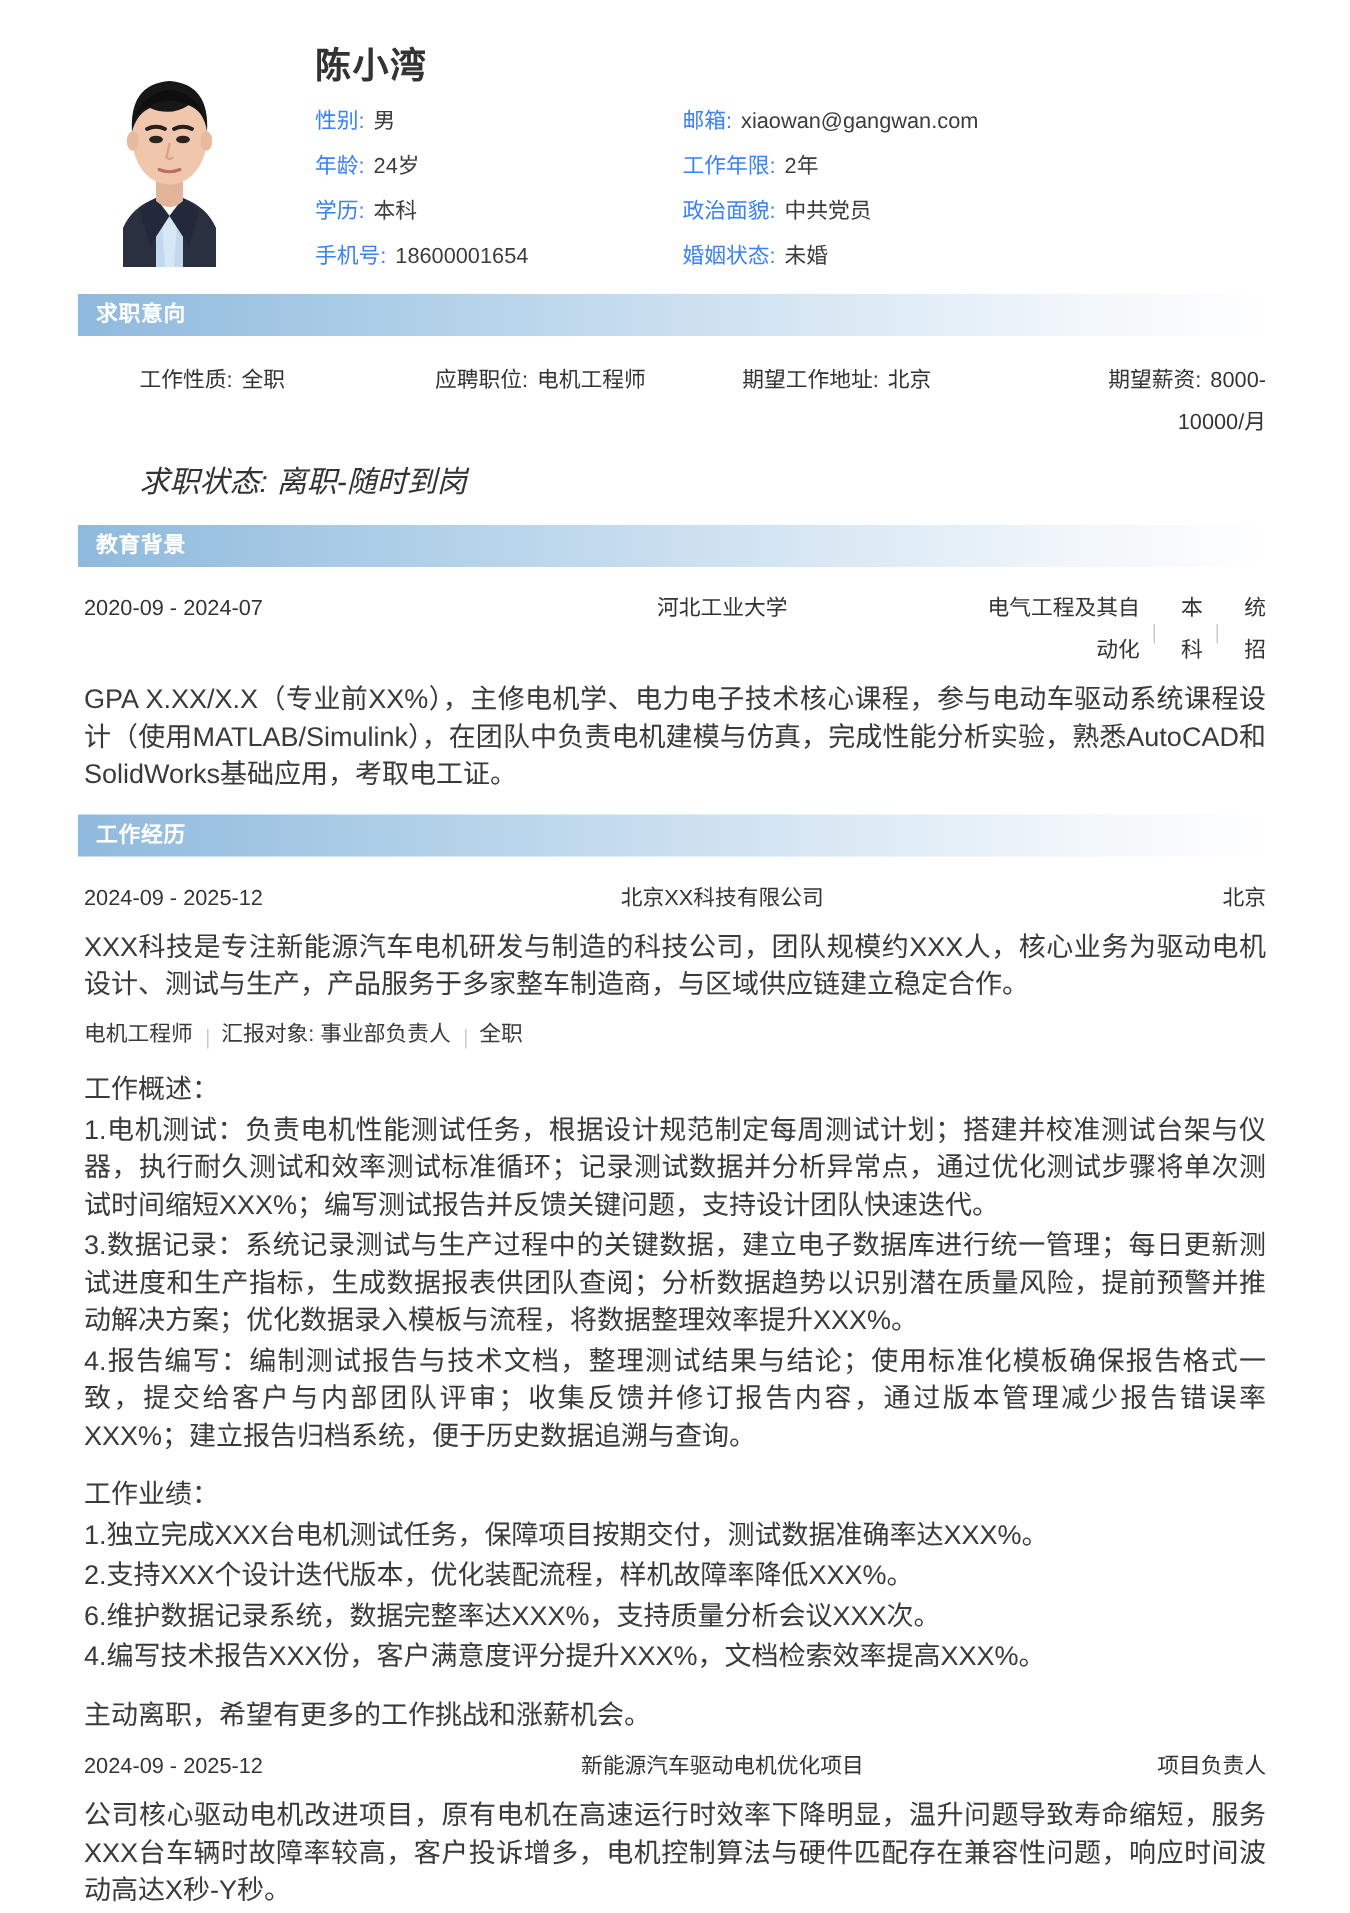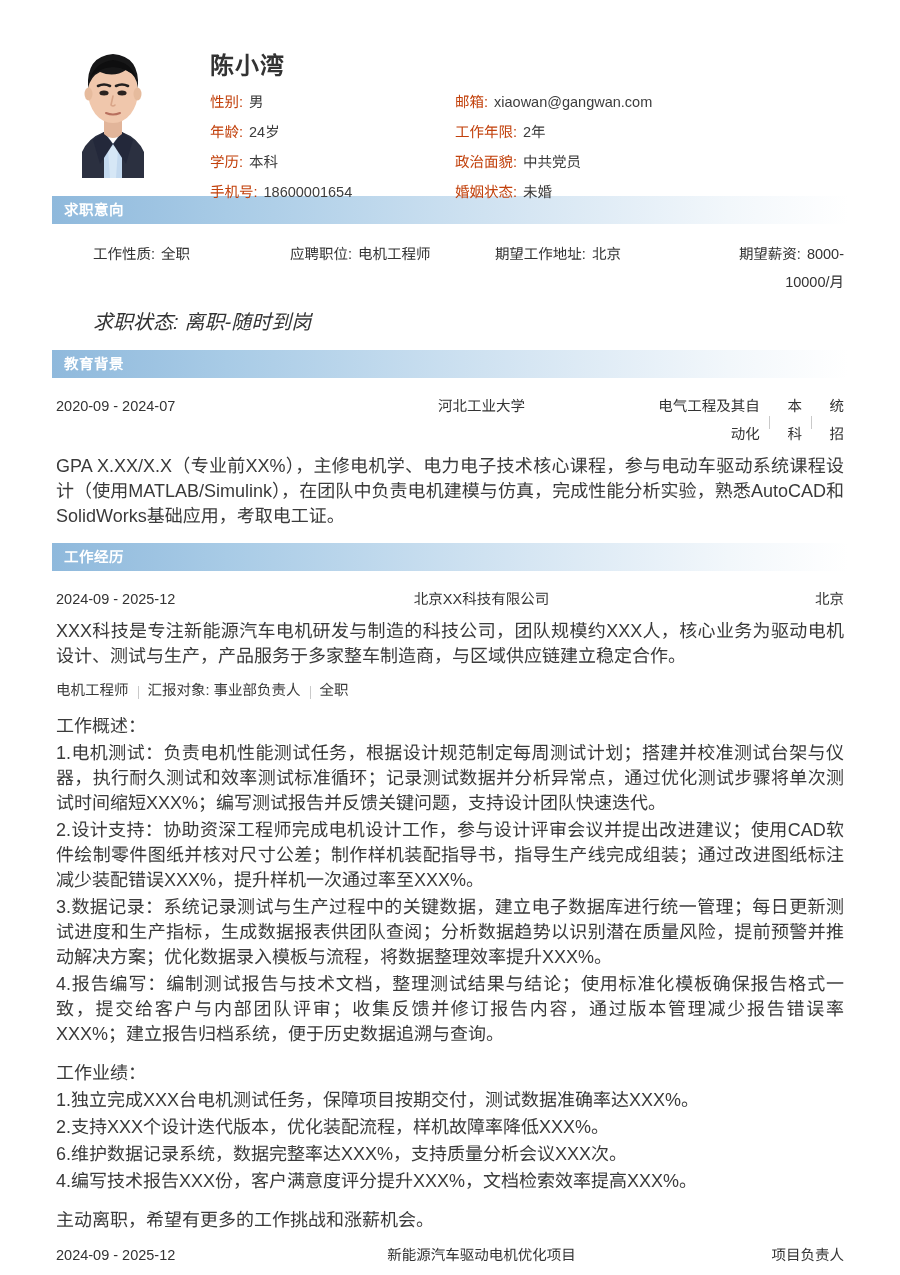--- a/index.html
+++ b/index.html
@@ -39,21 +39,20 @@
     background: #ffffff;
     position: relative;
   }
 
   .photo-svg { display: block; width: 122px; height: 152px; }
 
   .identity {
     flex: 1 1 auto;
     padding-left: 22px;
     padding-top: 2px;
-    margin-top: 21px;
   }
 
   .name {
     font-size: 24px;
     font-weight: bold;
     color: #333333;
     letter-spacing: 1px;
     line-height: 34px;
     margin-left: 14px;
     margin-bottom: 6px;
@@ -65,21 +64,21 @@
     row-gap: 4px;
     margin-left: 14px;
   }
 
   .info-cell {
     font-size: 14.5px;
     line-height: 26px;
     color: #3c3c3c;
     white-space: nowrap;
   }
-  .info-cell .lbl { color: #c2410c; }
+  .info-cell .lbl { color: #3b82f6; }
   .info-cell .val { color: #3c3c3c; margin-left: 6px; }
 
   
   .section-bar {
     height: 28px;
     line-height: 28px;
     background: linear-gradient(to right, #8fb9dc 0%, #a8cbe6 22%, #d6e6f3 60%, #f2f7fb 85%, #ffffff 100%);
     color: #ffffff;
     font-size: 14.5px;
     font-weight: bold;
@@ -287,21 +286,20 @@
     <span class="divider"></span>
     <span>汇报对象: 事业部负责人</span>
     <span class="divider"></span>
     <span>全职</span>
   </div>
 
   <div class="small-gap"></div>
 
   <div class="body-text">工作概述：</div>
   <div class="body-text">1.电机测试：负责电机性能测试任务，根据设计规范制定每周测试计划；搭建并校准测试台架与仪器，执行耐久测试和效率测试标准循环；记录测试数据并分析异常点，通过优化测试步骤将单次测试时间缩短XXX%；编写测试报告并反馈关键问题，支持设计团队快速迭代。</div>
-  <div class="body-text">2.设计支持：协助资深工程师完成电机设计工作，参与设计评审会议并提出改进建议；使用CAD软件绘制零件图纸并核对尺寸公差；制作样机装配指导书，指导生产线完成组装；通过改进图纸标注减少装配错误XXX%，提升样机一次通过率至XXX%。</div>
   <div class="body-text">3.数据记录：系统记录测试与生产过程中的关键数据，建立电子数据库进行统一管理；每日更新测试进度和生产指标，生成数据报表供团队查阅；分析数据趋势以识别潜在质量风险，提前预警并推动解决方案；优化数据录入模板与流程，将数据整理效率提升XXX%。</div>
   <div class="body-text">4.报告编写：编制测试报告与技术文档，整理测试结果与结论；使用标准化模板确保报告格式一致，提交给客户与内部团队评审；收集反馈并修订报告内容，通过版本管理减少报告错误率XXX%；建立报告归档系统，便于历史数据追溯与查询。</div>
 
   <div class="block-gap"></div>
 
   <div class="body-text">工作业绩：</div>
   <div class="body-text">1.独立完成XXX台电机测试任务，保障项目按期交付，测试数据准确率达XXX%。</div>
   <div class="body-text">2.支持XXX个设计迭代版本，优化装配流程，样机故障率降低XXX%。</div>
   <div class="body-text">6.维护数据记录系统，数据完整率达XXX%，支持质量分析会议XXX次。</div>
   <div class="body-text">4.编写技术报告XXX份，客户满意度评分提升XXX%，文档检索效率提高XXX%。</div>

